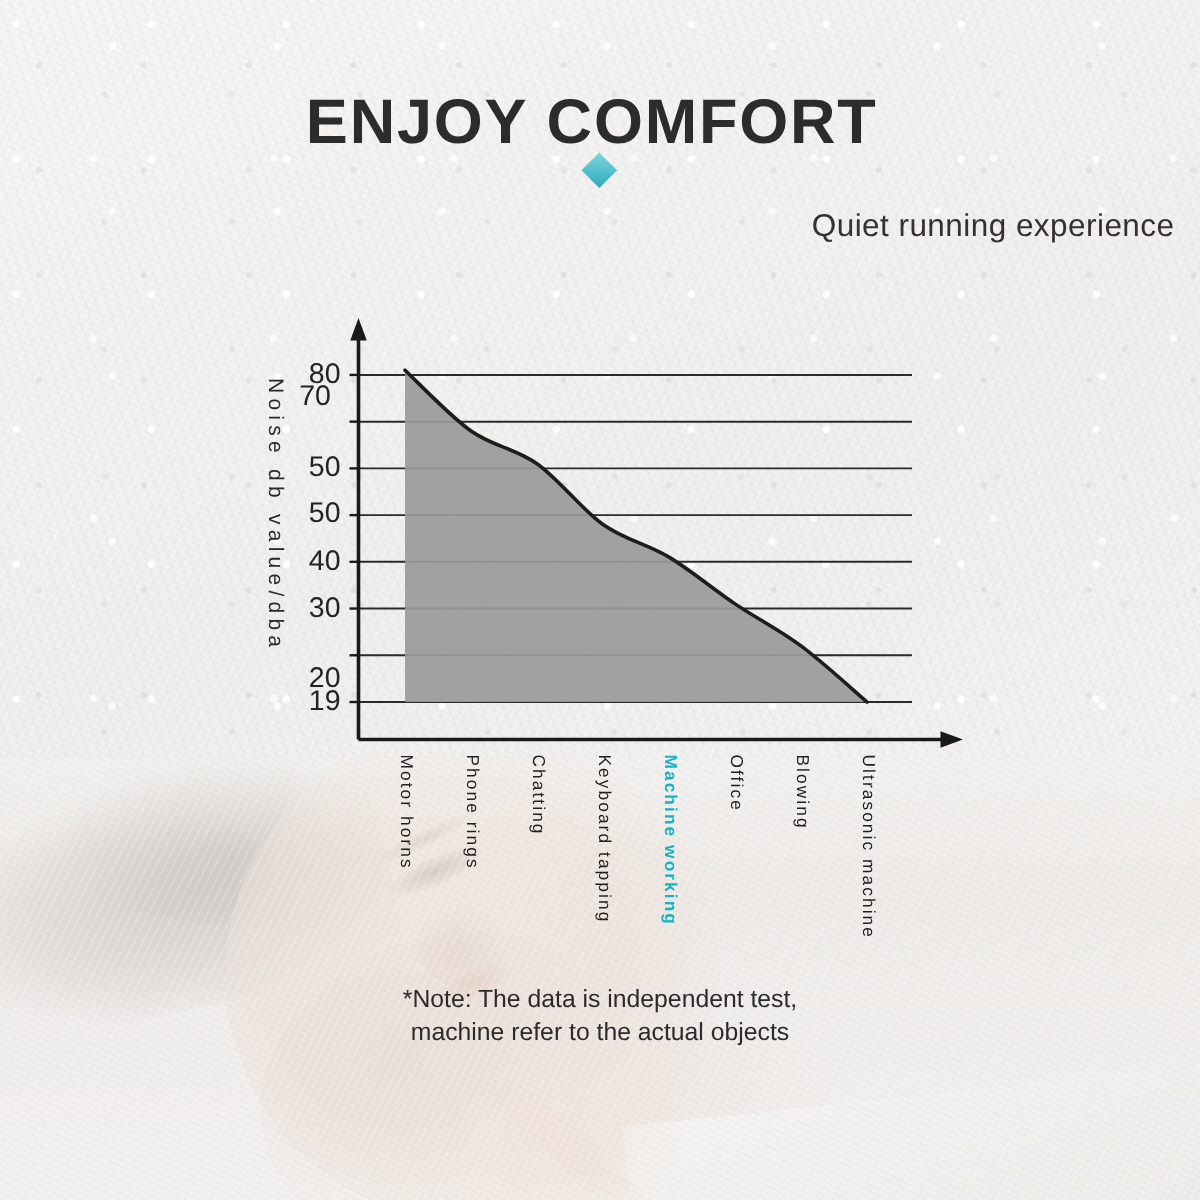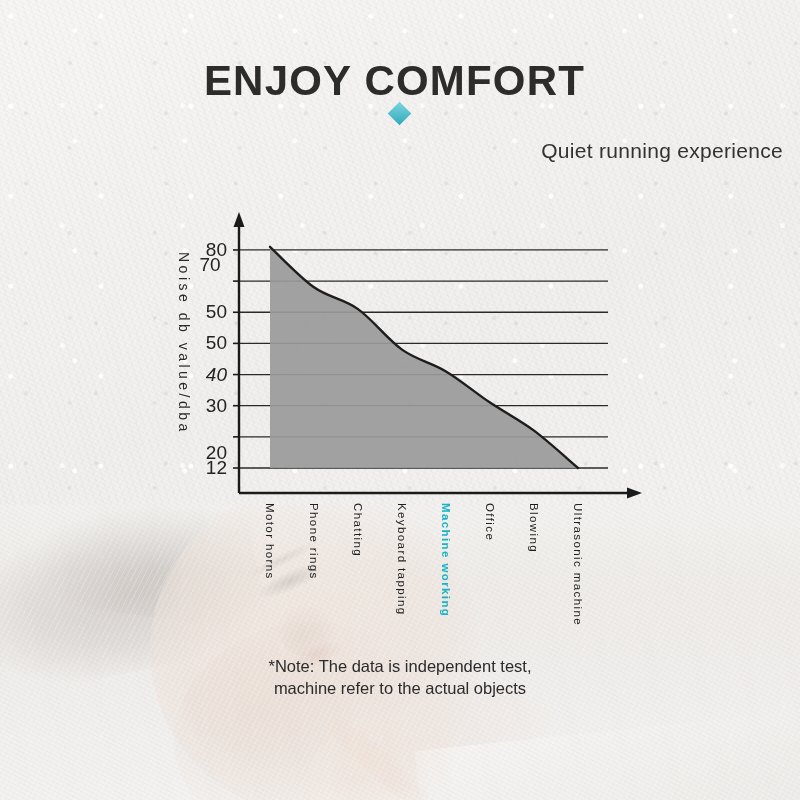--- a/index.html
+++ b/index.html
@@ -233,24 +233,24 @@
   <line x1="239" y1="493" x2="239" y2="222" stroke="#1a1a1a" stroke-width="2.4"></line>
   <polygon points="239,212 233.5,227 244.5,227" fill="#1a1a1a"></polygon>
 
   <line x1="239" y1="493" x2="632" y2="493" stroke="#1a1a1a" stroke-width="2.4"></line>
   <polygon points="642,493 627,487.5 627,498.5" fill="#1a1a1a"></polygon>
 </svg>
 
 <div class="ylabel" id="ylabel" style="left:176px;top:252px;">Noise db value/dba</div>
 
 <div id="ytick-labels">
-    <div class="ytick" style="left: 193px; top: 457px;">12</div>
+    <div class="ytick" style="left: 193px; top: 457px;">19</div>
     <div class="ytick" style="left: 193px; top: 442px;">20</div>
     <div class="ytick" style="left: 193px; top: 394.7px;">30</div>
-    <div class="ytick" style="left: 193px; top: 363.55px; font-style: italic;">40</div>
+    <div class="ytick" style="left: 193px; top: 363.55px;">40</div>
     <div class="ytick" style="left: 193px; top: 332.4px;">50</div>
     <div class="ytick" style="left: 193px; top: 301.25px;">50</div>
     <div class="ytick" style="left: 193px; top: 254px; text-align: center;">70</div>
     <div class="ytick" style="left: 193px; top: 238.95px;">80</div>
   </div>
 <div id="xtick-labels">
     <div class="xlabel" style="left: 264px; top: 503px;">Motor horns</div>
     <div class="xlabel" style="left: 308px; top: 503px;">Phone rings</div>
     <div class="xlabel" style="left: 352px; top: 503px;">Chatting</div>
     <div class="xlabel" style="left: 396px; top: 503px;">Keyboard tapping</div>

